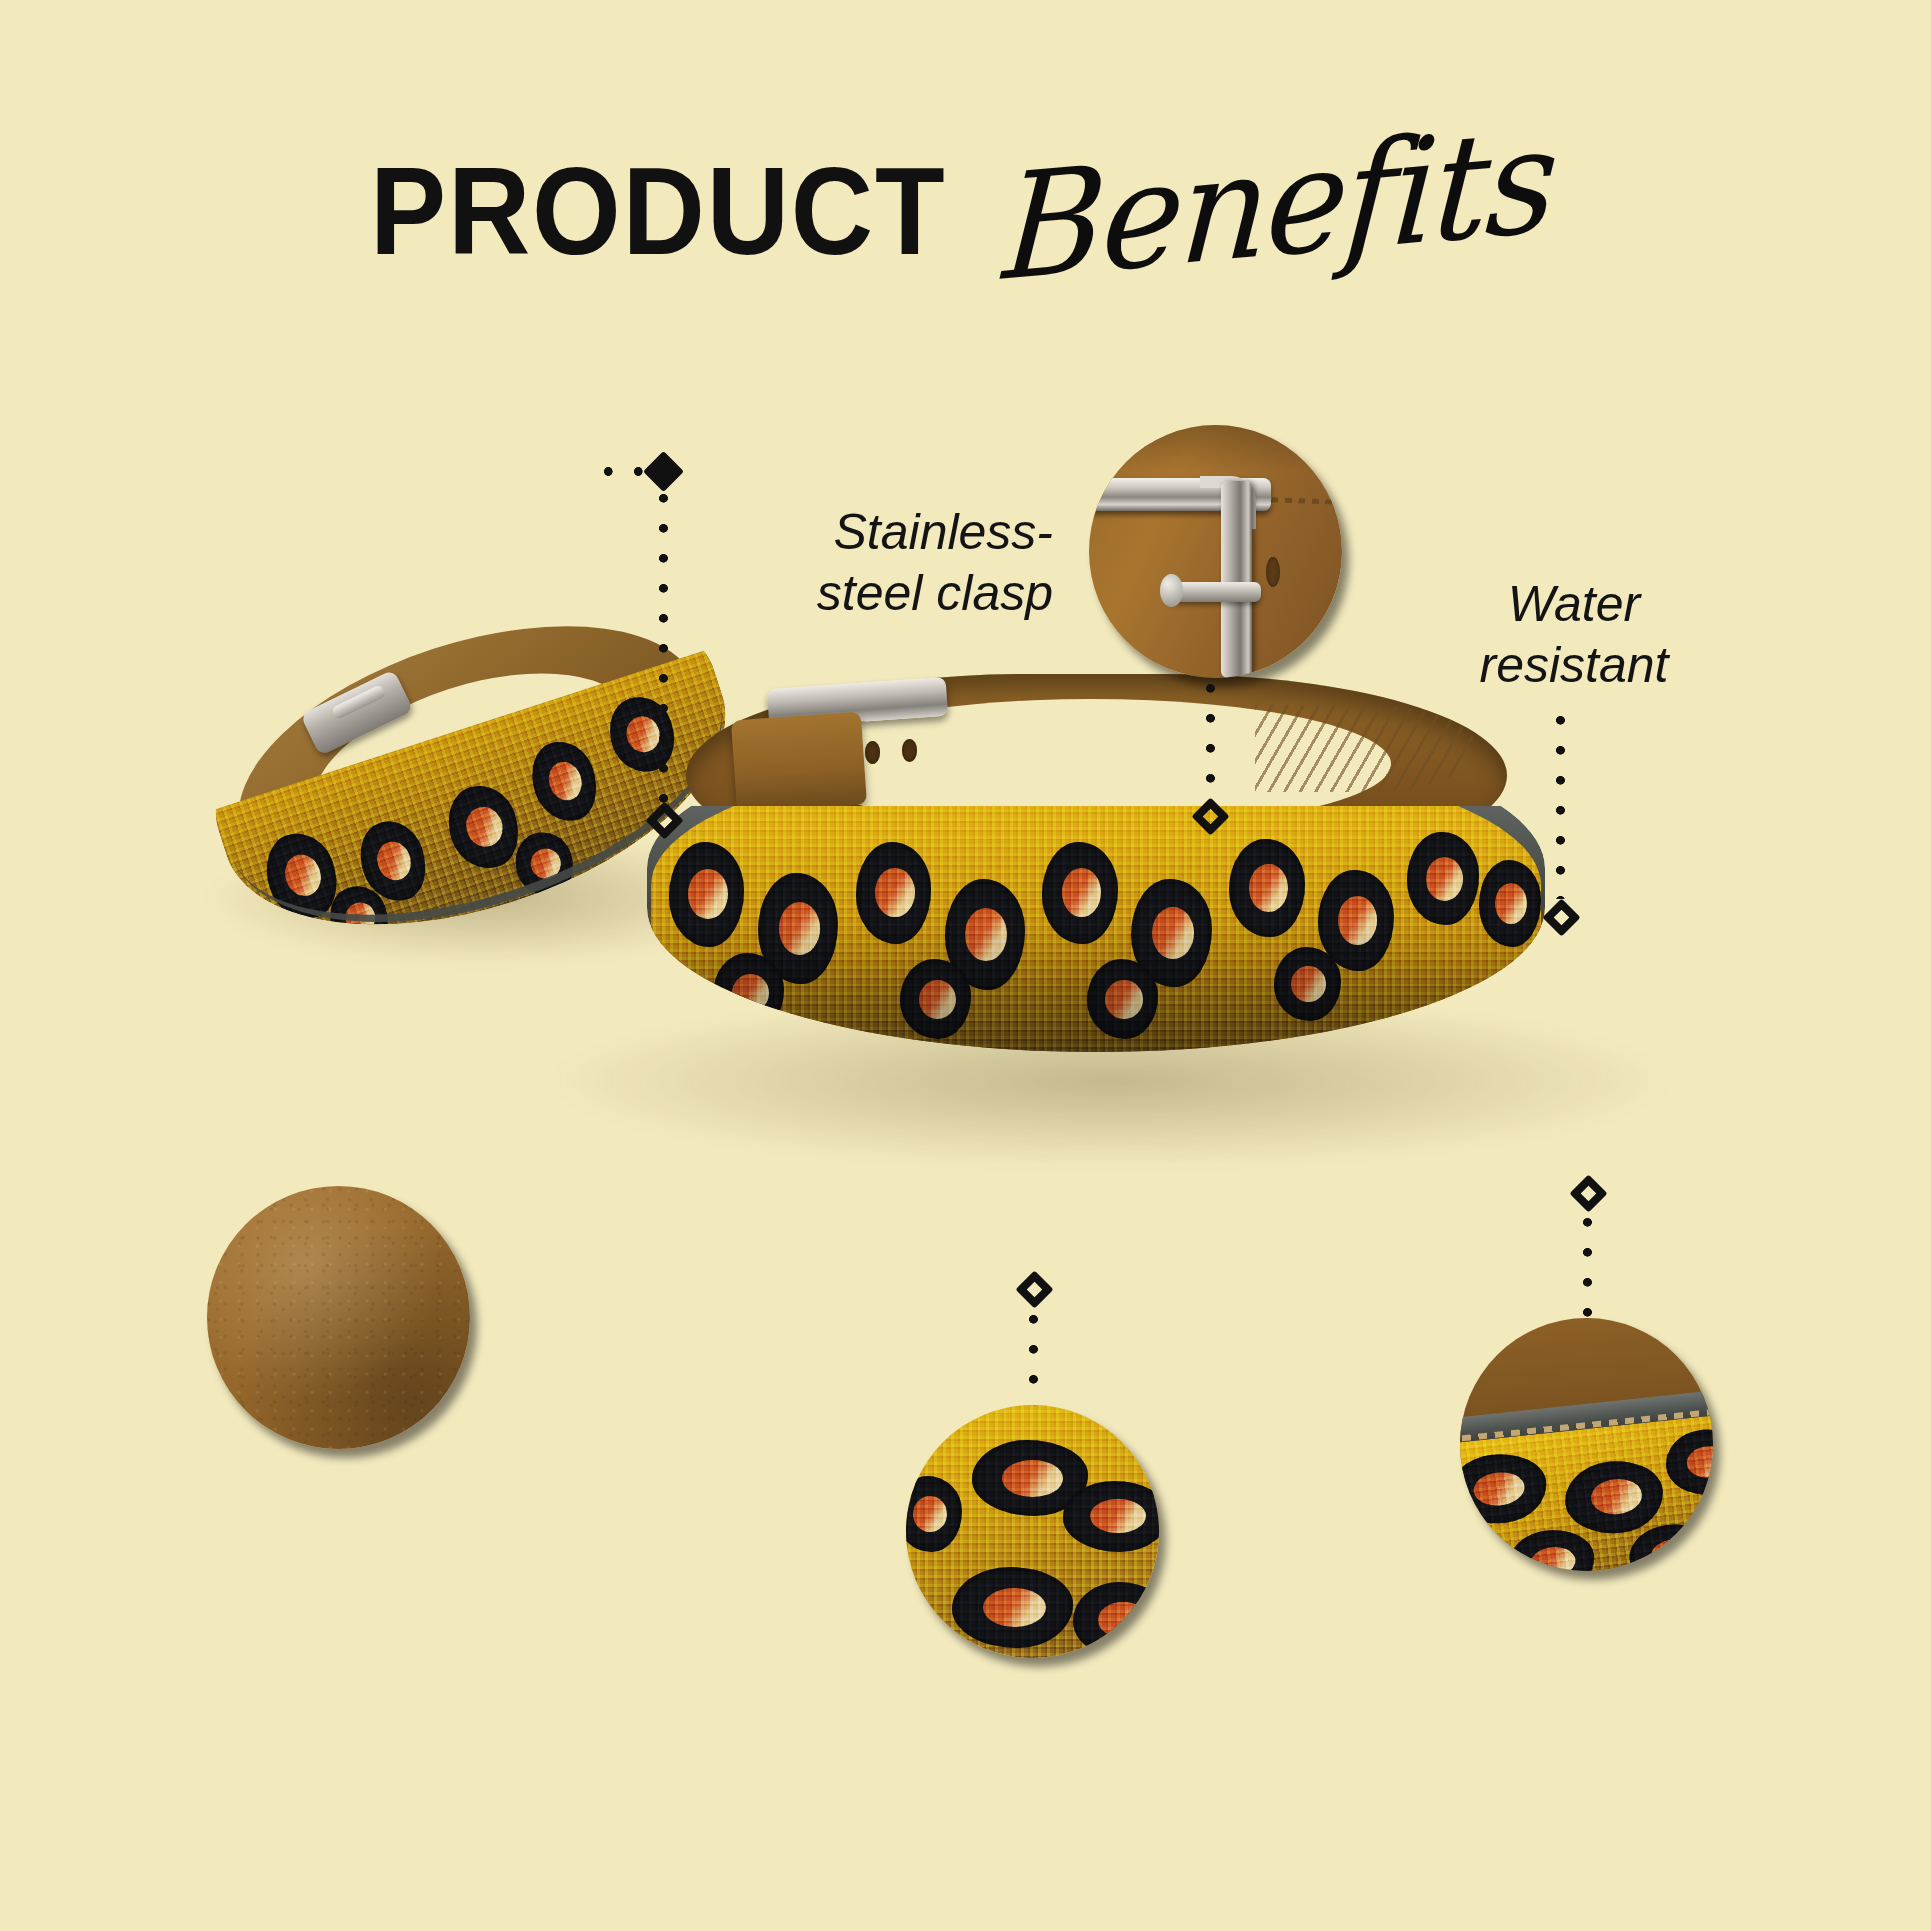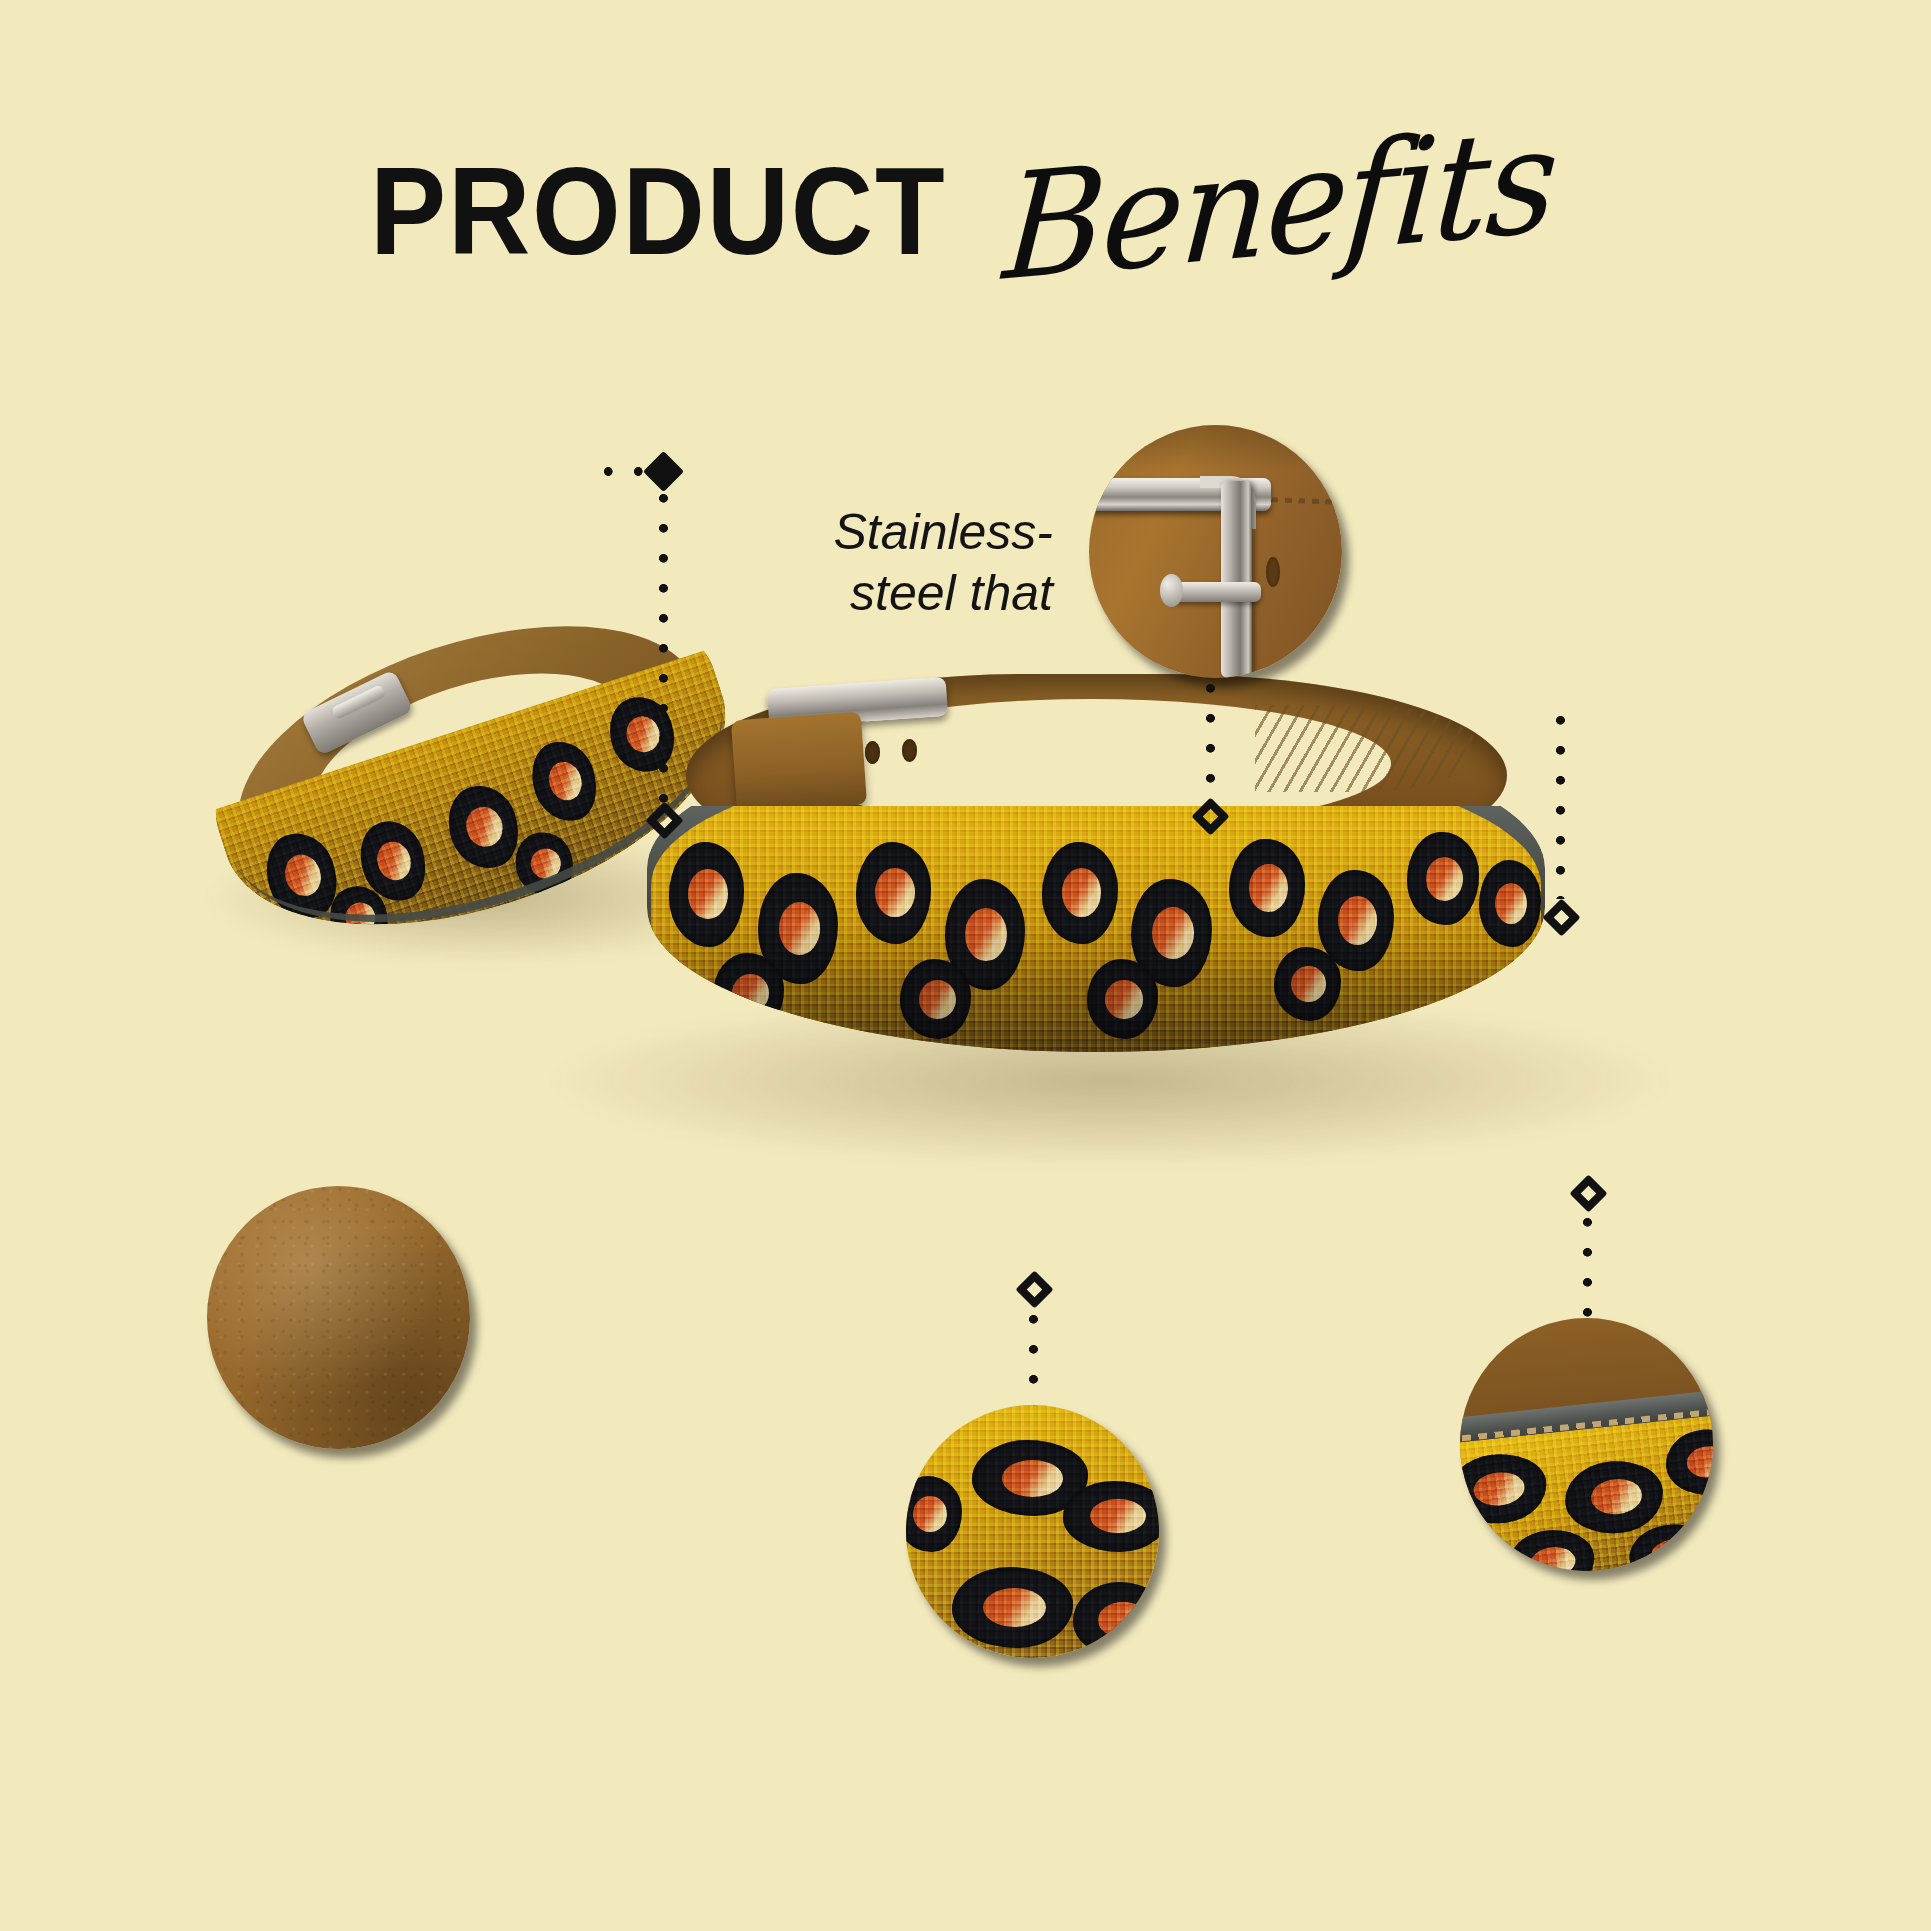--- a/index.html
+++ b/index.html
@@ -443,36 +443,38 @@
       </div>
     </div>
   </div>
 
   <div class="dots-h" style="left:604px; top:467px; width:60px;"></div>
   <div class="diamond-solid" style="left:649px; top:457px;"></div>
   <div class="dots-v" style="left:659px; top:494px; height:309px;"></div>
   <div class="diamond-hollow" style="left:651px; top:807px;"></div>
 
   <div class="callout right" style="left:676px; top:502px; width:377px;">Stainless-
-steel that</div>
+steel clasp</div>
 
   <div class="detail-circle" style="left:1089px; top:425px; width:253px; height:253px;">
     <div class="clasp-photo"></div>
     <div class="clasp-stitch"></div>
     <div class="clasp-frame-top"></div>
     <div class="clasp-corner"></div>
     <div class="clasp-frame-right"></div>
     <div class="clasp-pin"></div>
     <div class="clasp-pin-knob"></div>
     <div class="clasp-hole"></div>
   </div>
 
   <div class="dots-v" style="left:1206px; top:684px; height:116px;"></div>
   <div class="diamond-hollow" style="left:1197px; top:803px;"></div>
 
+  <div class="callout center" style="left:1381px; top:574px; width:386px;">Water
+resistant</div>
   <div class="dots-v" style="left:1556px; top:716px; height:183px;"></div>
   <div class="diamond-hollow" style="left:1548px; top:904px;"></div>
 
   <div class="detail-circle" style="left:207px; top:1186px; width:263px; height:263px;">
     <div class="leather-photo"></div>
     <div class="leather-grain"></div>
   </div>
 
   <div class="diamond-hollow" style="left:1021px; top:1276px;"></div>
   <div class="dots-v" style="left:1029px; top:1315px; height:95px;"></div>

